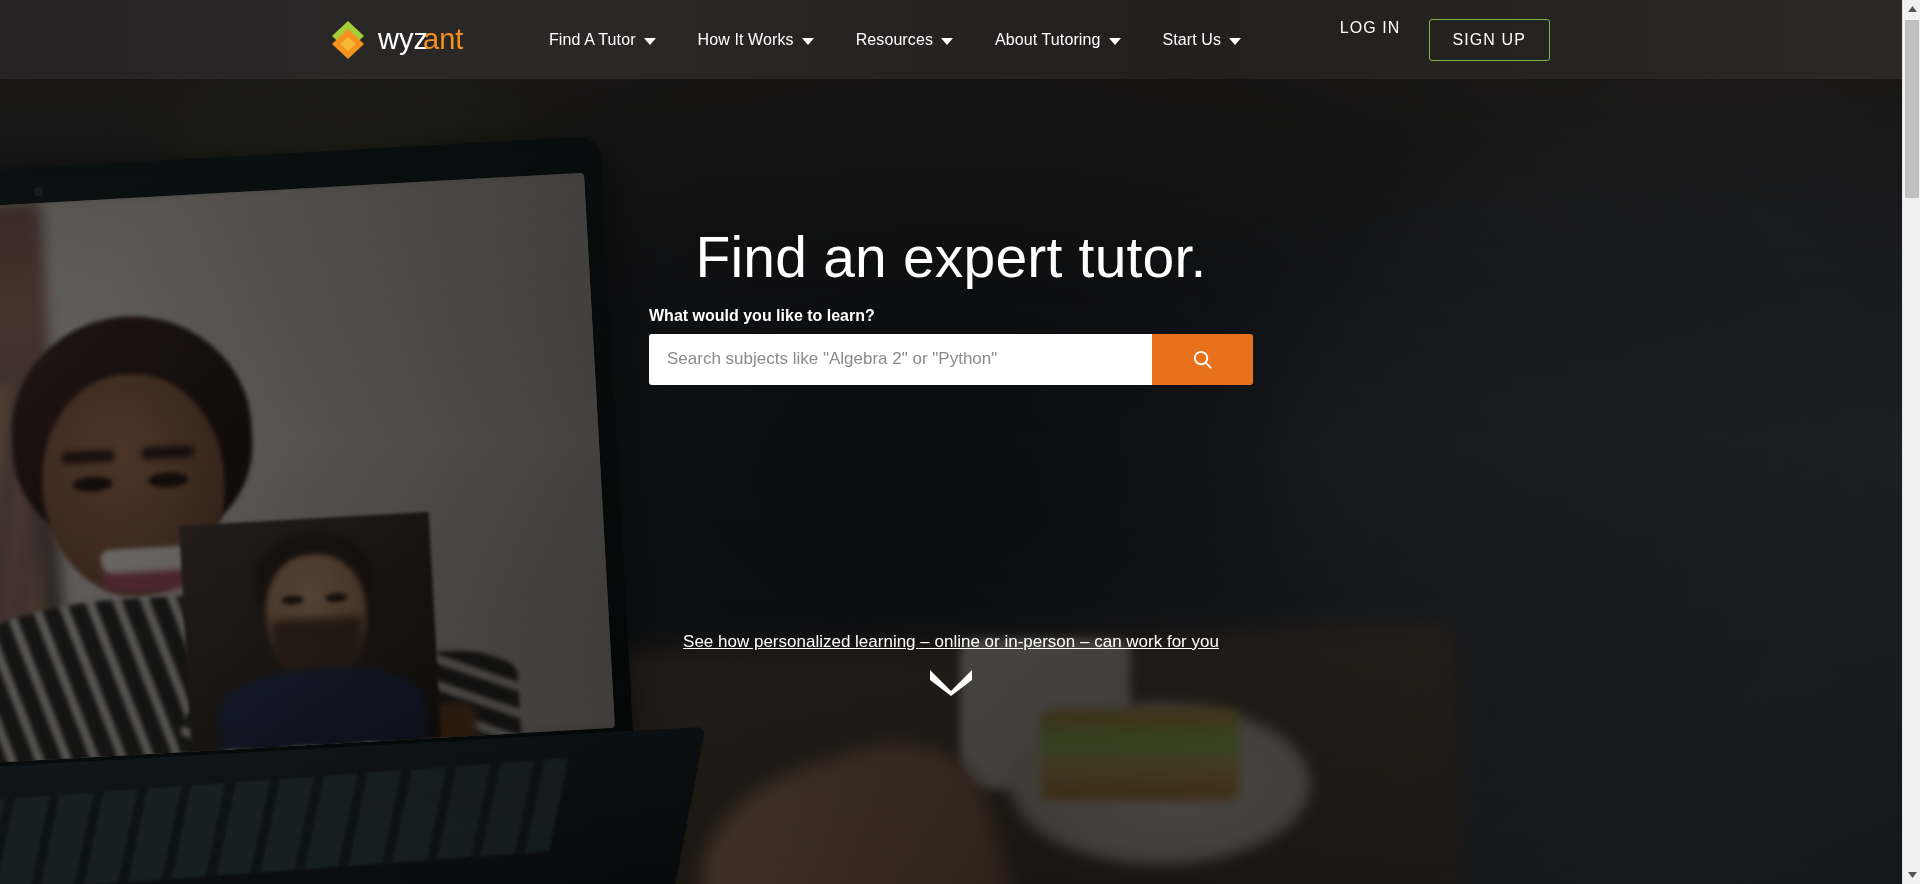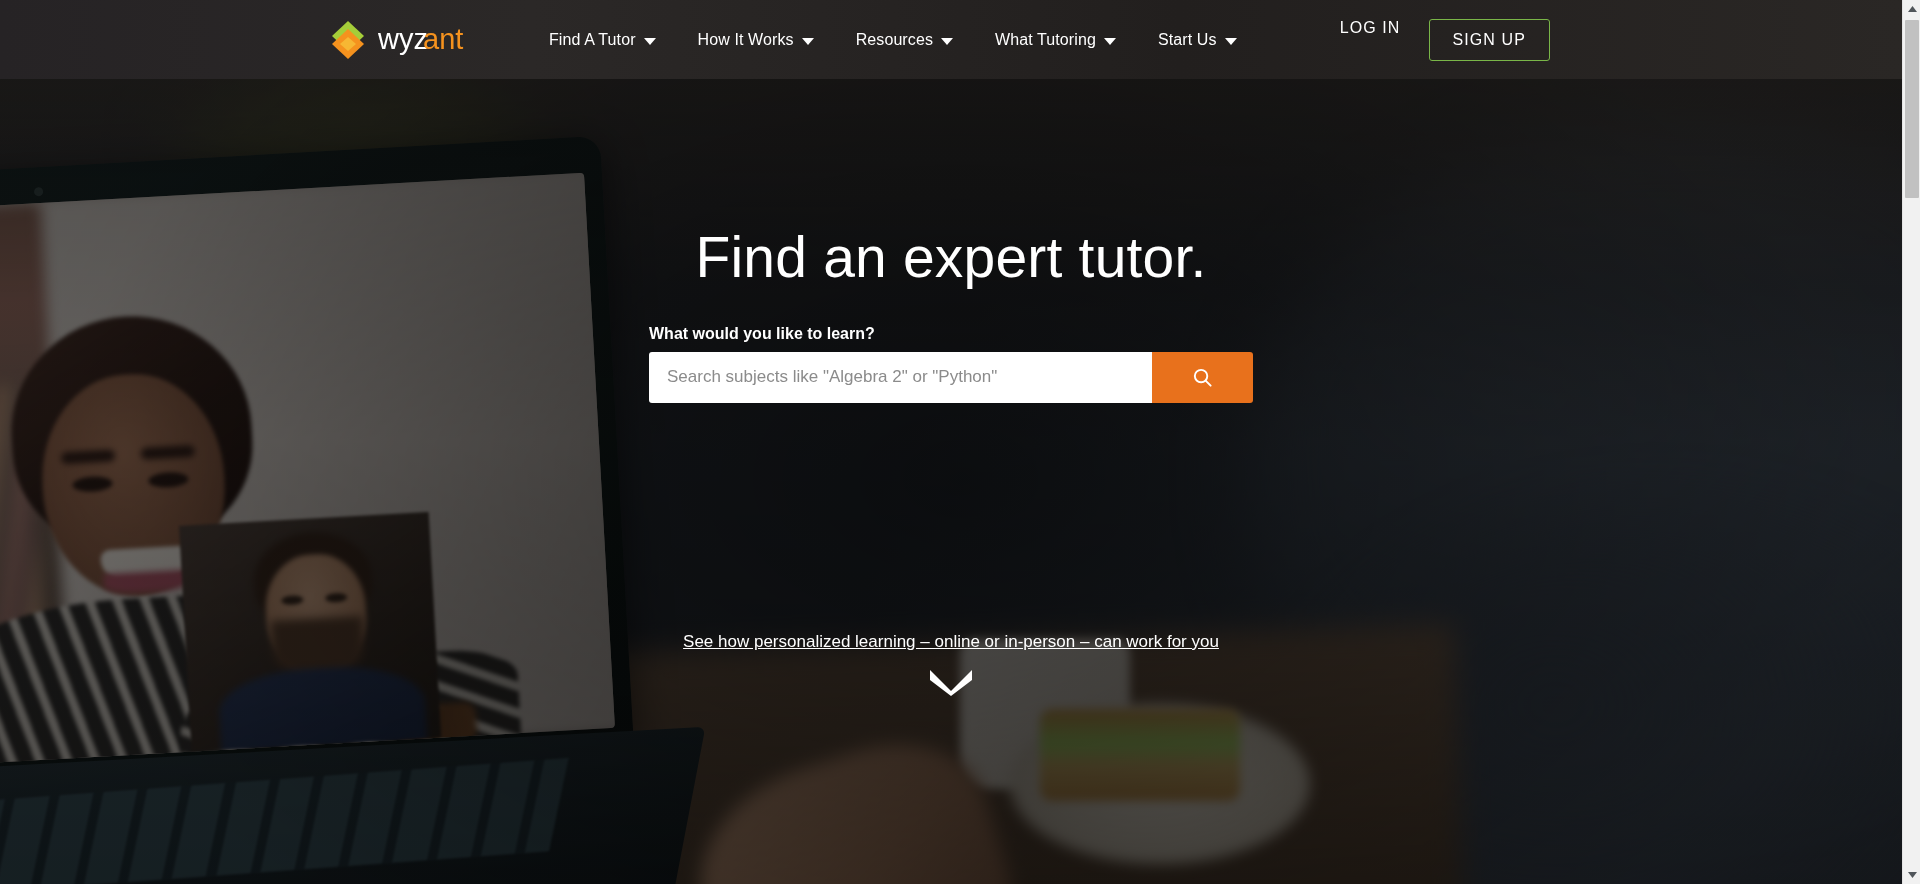--- a/index.html
+++ b/index.html
@@ -345,21 +345,21 @@
   .hero-sub {
     margin: 28px auto 0;
     width: 712px;
     color: #f2f2f2;
     font-size: 23px;
     font-weight: 300;
     line-height: 1.42;
   }
   .search-block {
     width: 604px;
-    margin: 36px auto 0;
+    margin: 18px auto 0;
     text-align: left;
   }
   .search-label {
     color: #ffffff;
     font-size: 16px;
     font-weight: bold;
     margin-bottom: 9px;
     display: block;
   }
   .search-row {
@@ -515,21 +515,21 @@
         </div>
         <div class="nav-item">
           <span>How It Works</span>
           <span class="caret"></span>
         </div>
         <div class="nav-item">
           <span>Resources</span>
           <span class="caret"></span>
         </div>
         <div class="nav-item">
-          <span>What Tutoring</span>
+          <span>About Tutoring</span>
           <span class="caret"></span>
         </div>
         <div class="nav-item">
           <span>Start Us</span>
           <span class="caret"></span>
         </div>
       </nav>
 
       <div class="header-right">
         <span class="login-link">LOG IN</span>

